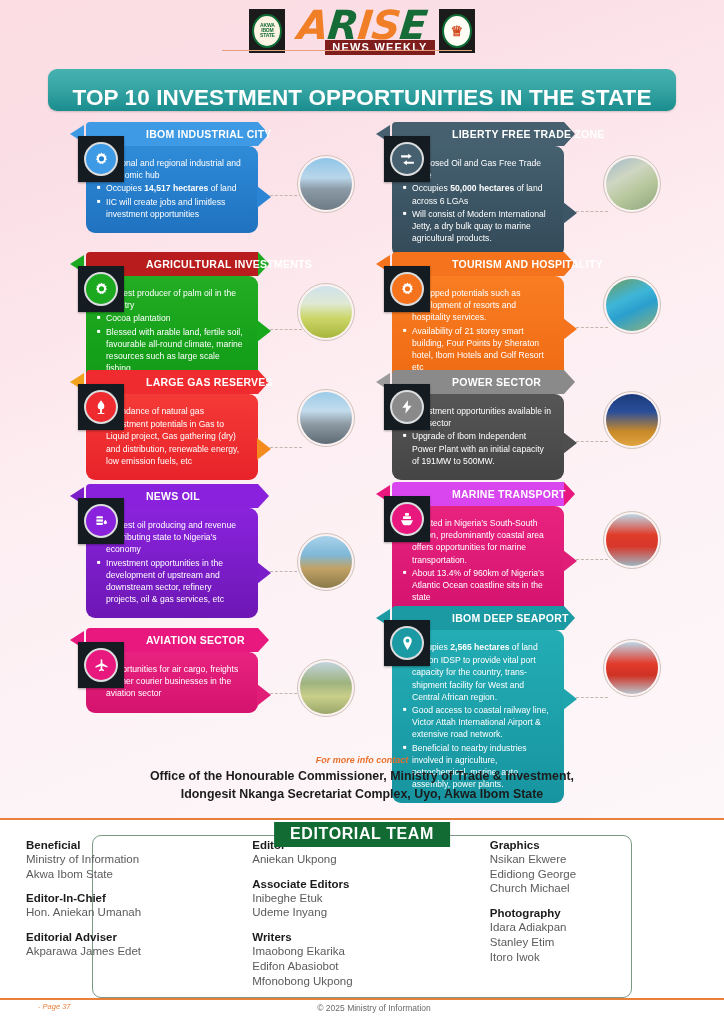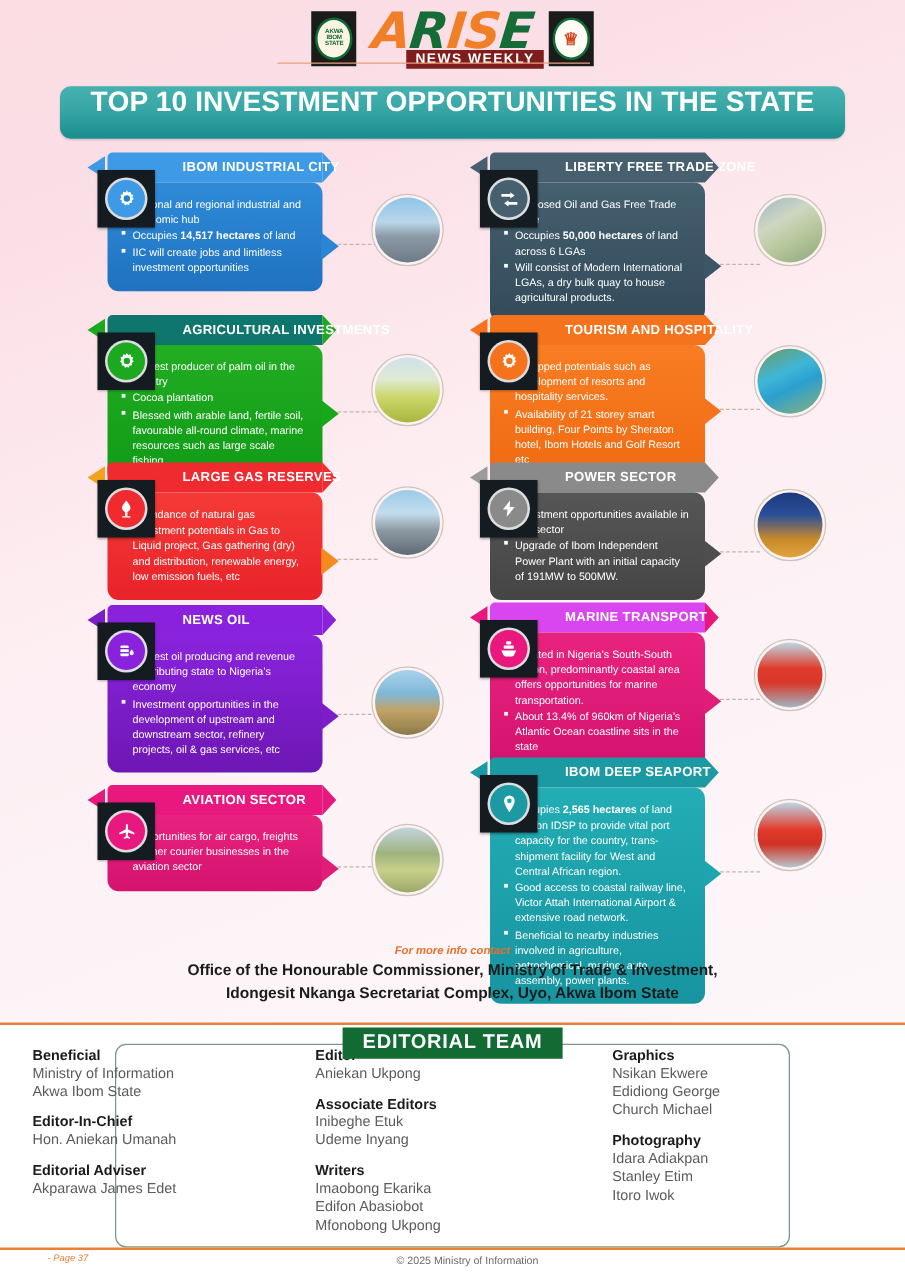--- a/index.html
+++ b/index.html
@@ -59,21 +59,21 @@
   }
   .mast-rule {
     position: absolute; left: 222px; top: 50px; width: 250px; height: 1px; background: #e8a07a;
   }
 
   
   .banner {
     position: absolute; left: 48px; top: 69px; width: 628px; height: 42px;
     background: linear-gradient(180deg, #45b2b0 0%, #3aa8a7 38%, #1b8d8e 100%);
     border-radius: 9px;
-    display: flex; align-items: flex-start; justify-content: center;
+    display: flex; align-items: flex-end; justify-content: center;
     box-shadow: 0 1px 2px rgba(0,0,0,.18);
   }
   .banner h1 {
     color: #ffffff; font-size: 22.5px; font-weight: bold;
     letter-spacing: 0.1px; white-space: nowrap;
     font-family: "Liberation Sans", sans-serif;
   }
 
   
   .card { position: absolute; }
@@ -264,31 +264,31 @@
             <span class="ring" style="background:#46606f;">
               <svg width="17" height="17" viewBox="0 0 24 24" fill="#fff">
                 <path d="M3 6h10v-2l5 3.5L13 11V9H3z"></path>
                 <path d="M21 15H11v-2l-5 3.5L11 20v-2h10z"></path>
               </svg>
             </span>
           </span>
           <ul>
             <li>Proposed Oil and Gas Free Trade Zone</li>
             <li>Occupies <b>50,000 hectares</b> of land across 6 LGAs</li>
-            <li>Will consist of Modern International LGAs, a dry bulk quay to house agricultural products.</li>
+            <li>Will consist of Modern International Jetty, a dry bulk quay to marine agricultural products.</li>
           </ul>
           <span class="ptr" style="border-left-color:#3c5567;"></span>
           <span class="dots"></span>
         </div>
       </div>
       <div class="thumb" style="left: 603px; top: 155px;">
         <div class="img" style="background:linear-gradient(150deg,#9fb8c7 0%,#cfd6c2 35%,#b6c79b 62%,#8ea57e 100%);"></div>
       </div>
       <div class="card" style="left: 86px; top: 252px; width: 172px; --hdr: #1ca81f; --body: #18a81c; --ptr-top: 44px;">
-        <div class="hdr" style="background:#0f766e;">
+        <div class="hdr" style="background:#b91c1c;">
           <span class="tail" style="border-right-color:#1ca81f;"></span>
           <span class="title">AGRICULTURAL INVESTMENTS</span>
         </div>
         <div class="body" style="background:linear-gradient(180deg,#22ad23,#109a16);">
           <span class="badge">
             <span class="ring" style="background:#1ca81f;">
               <svg width="17" height="17" viewBox="0 0 24 24" fill="#fff">
                 <path d="M12 2l1.6 2.2 2.6-.7.5 2.7 2.6.9-1.2 2.4 1.7 2.1-2.2 1.6.3 2.7-2.7.2-1.1 2.5L12 17.4 9.9 18.8l-1.1-2.5-2.7-.2.3-2.7-2.2-1.6L5.9 9.5 4.7 7.1l2.6-.9.5-2.7 2.6.7z"></path>
                 <circle cx="12" cy="11" r="3.6" fill="#18a81c"></circle>
               </svg>

